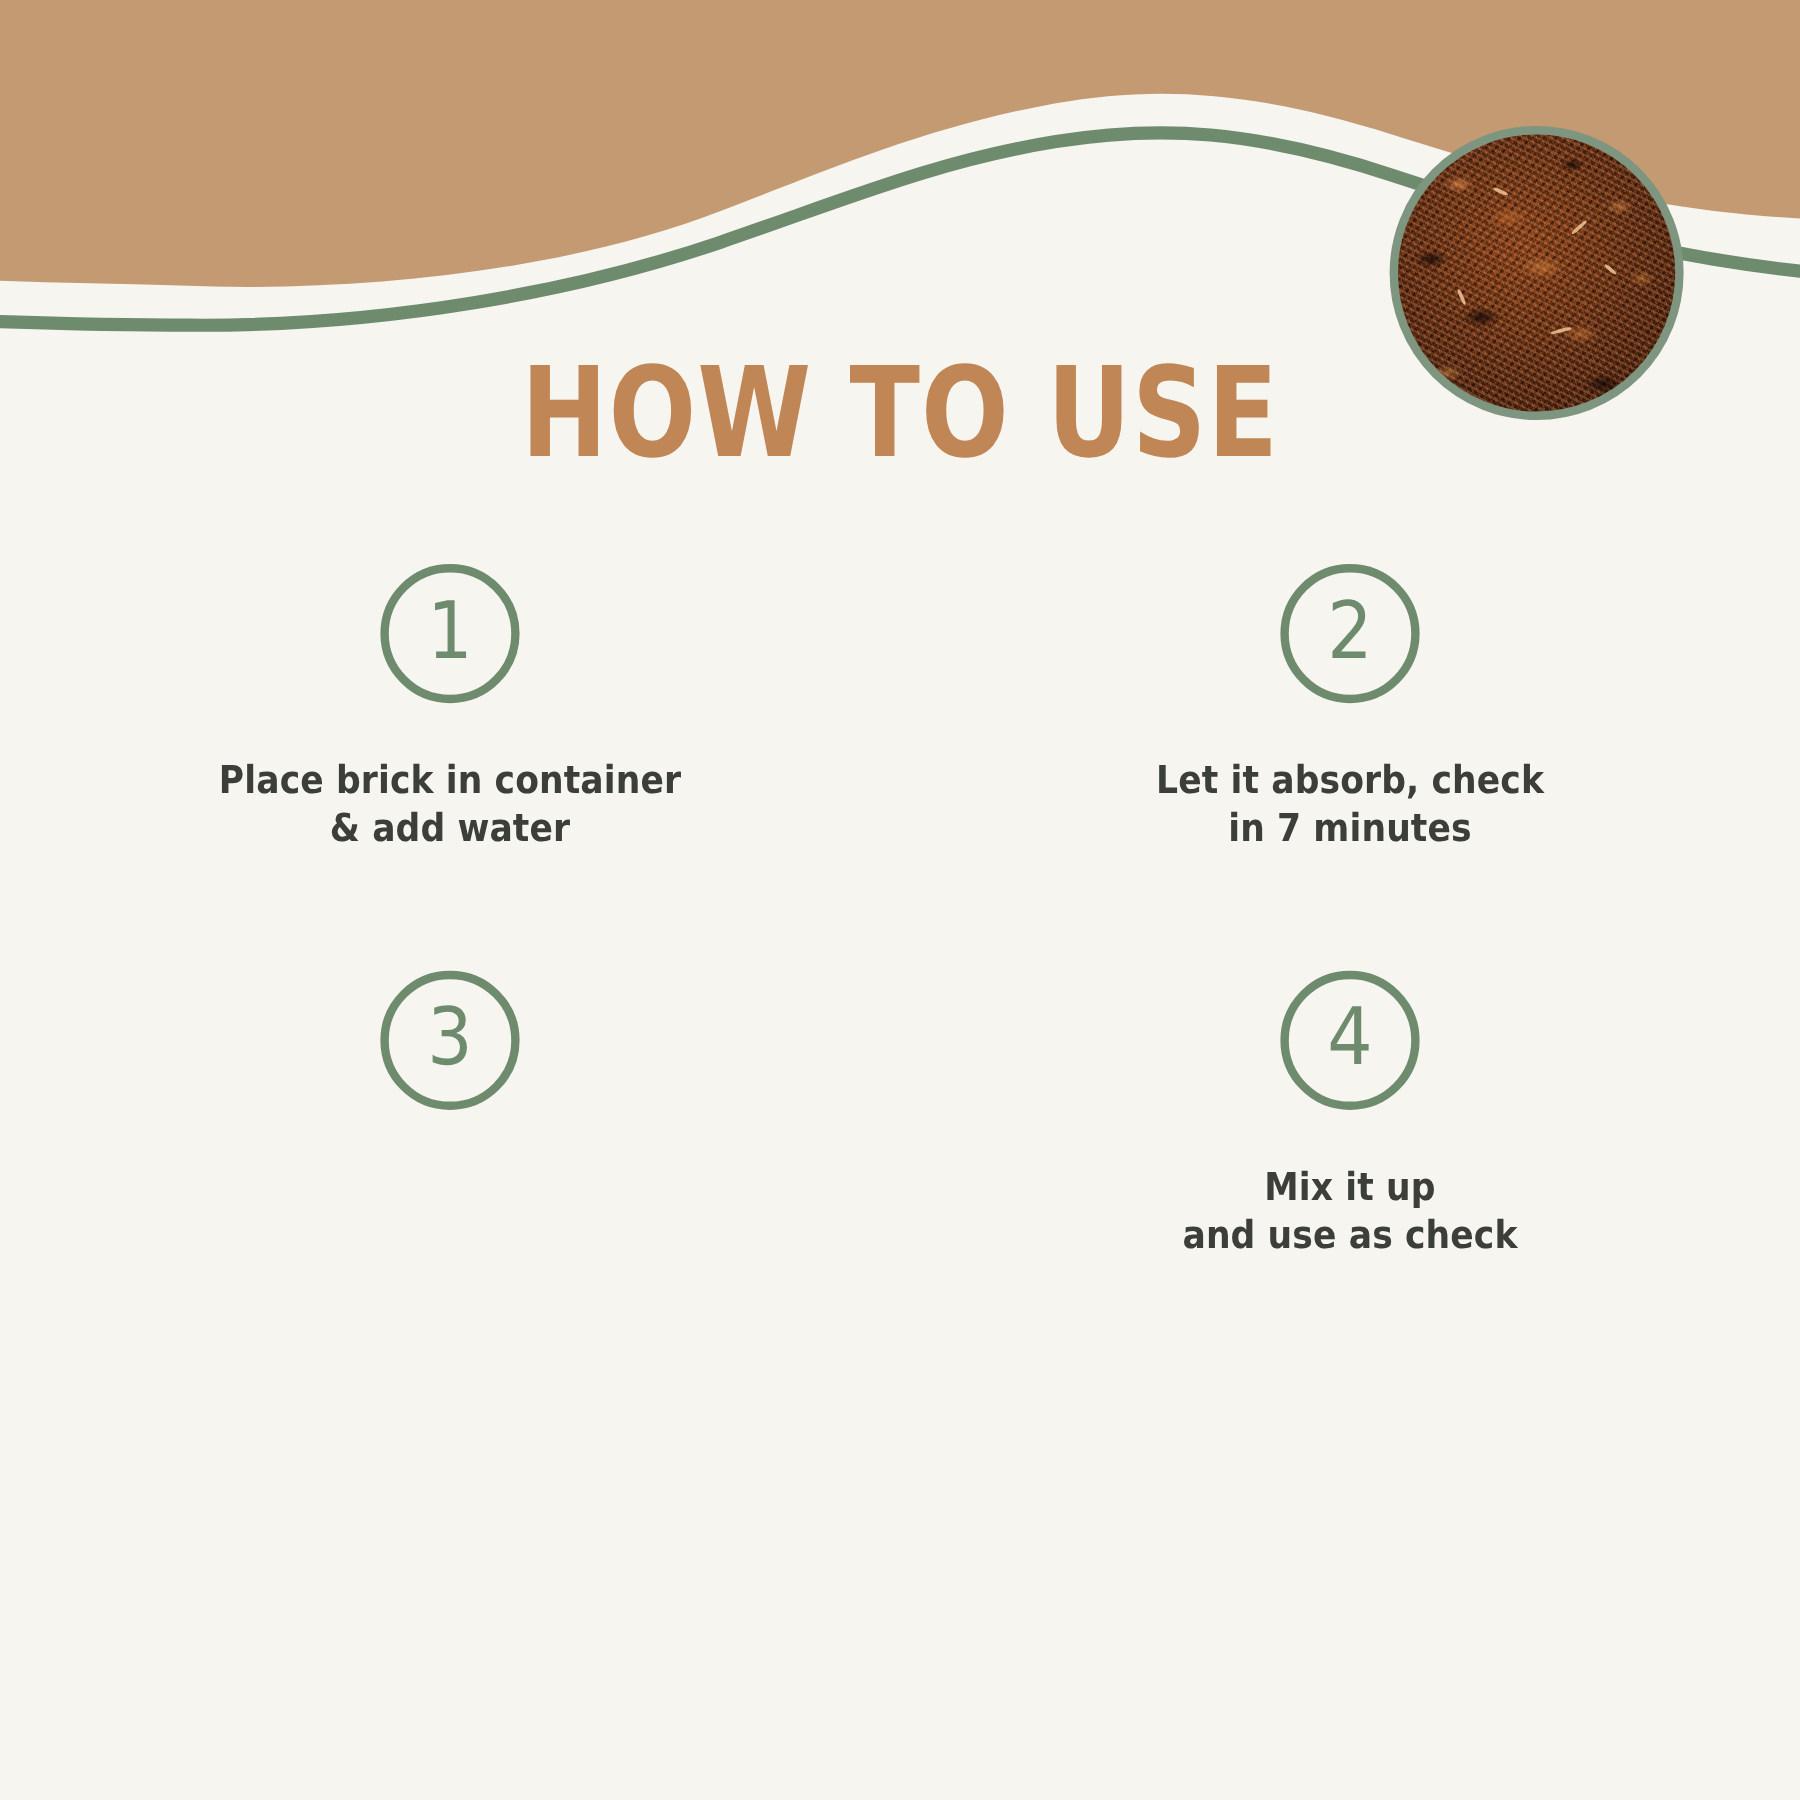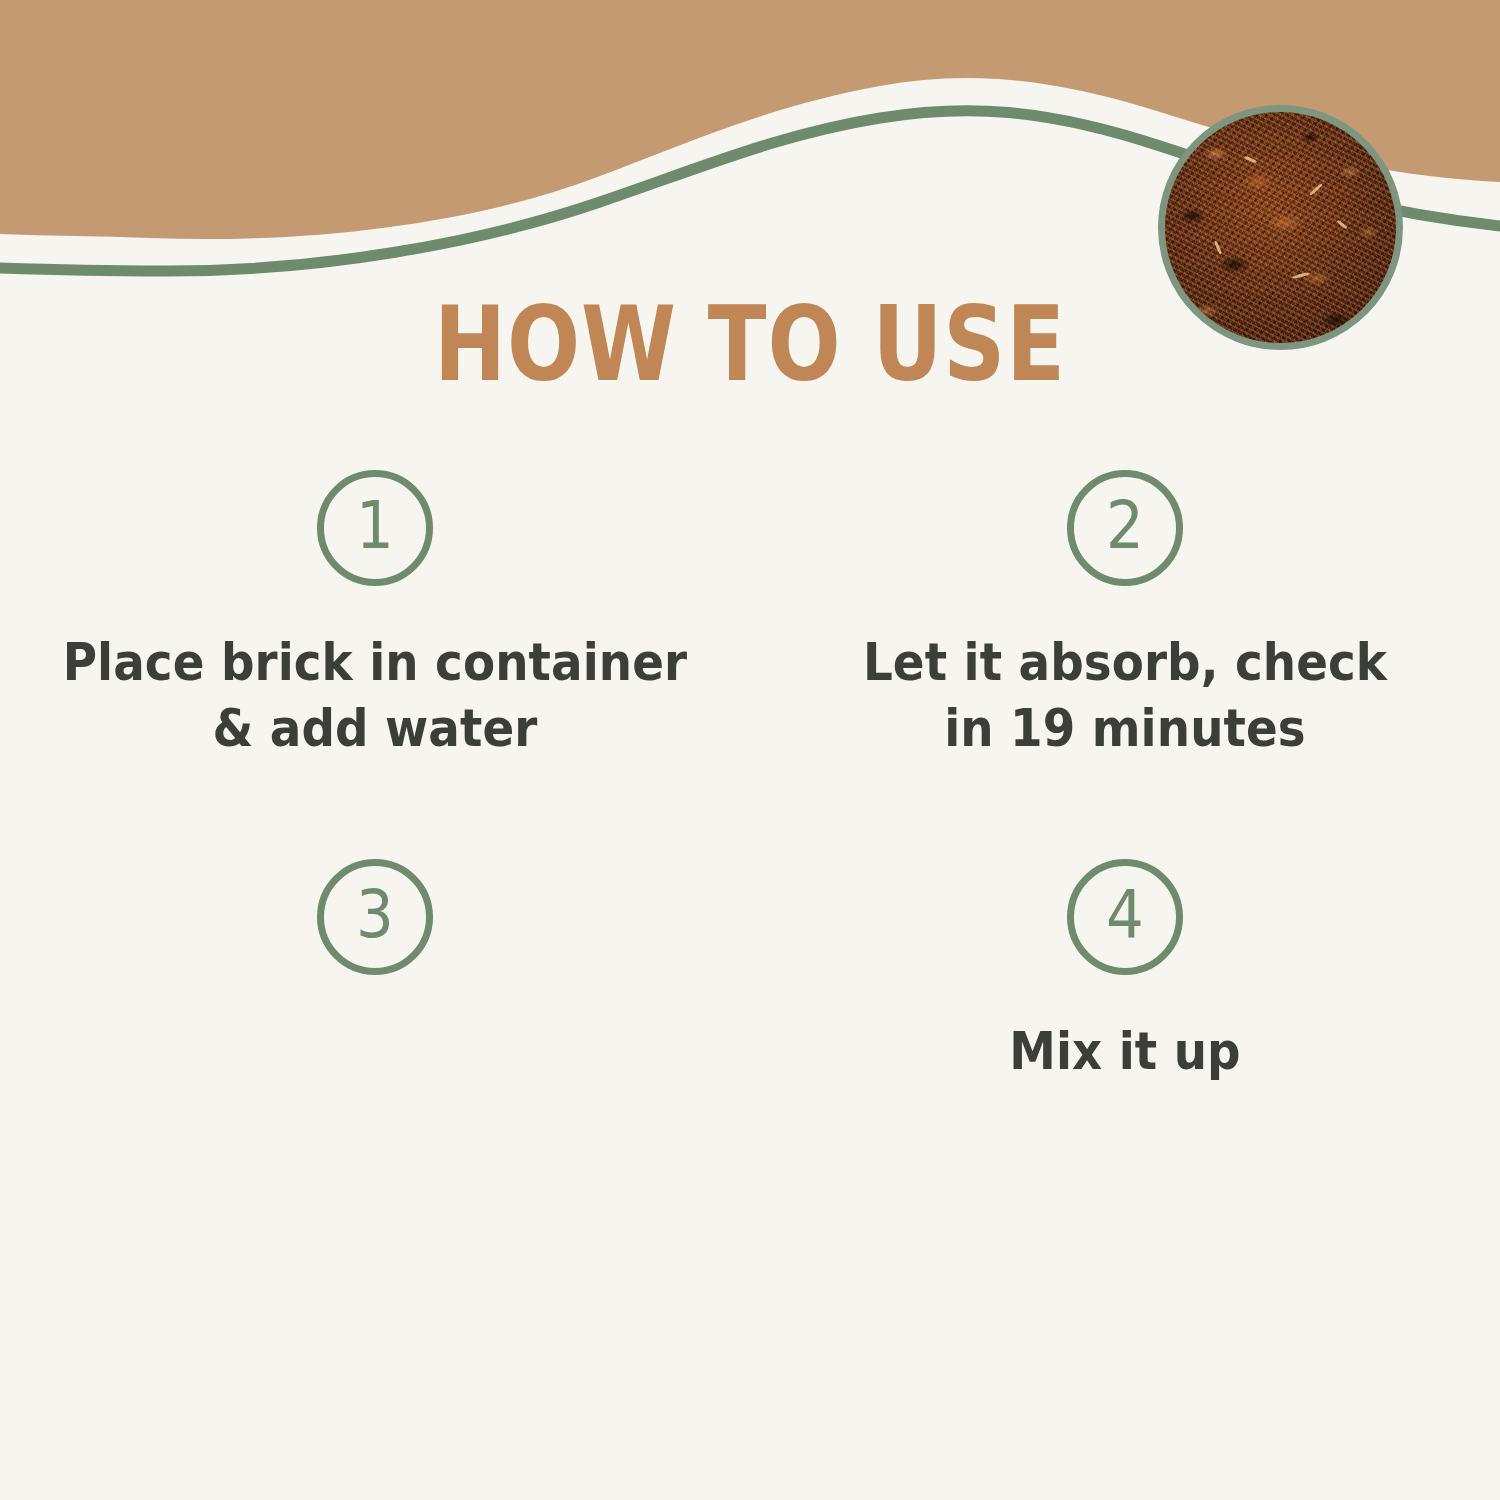--- a/index.html
+++ b/index.html
@@ -121,21 +121,21 @@
     font-size: 66px;
     line-height: 1;
     padding-bottom: 4px;
   }
   .step-text {
     margin-top: 44px;
     text-align: center;
     color: #3C3E3A;
     font-family: "Liberation Sans Narrow", "DejaVu Sans Condensed", "Liberation Sans", sans-serif;
     font-weight: 700;
-    font-size: 52px;
+    font-size: 32px;
     line-height: 1.26;
     letter-spacing: .1px;
     max-width: 660px;
     white-space: pre-line;
   }
 
   
   .brick {
     position: absolute;
     left: 485px;
@@ -224,31 +224,31 @@
 
     <div class="step">
       <div class="step-badge">1</div>
       <div class="step-text">Place brick in container
 &amp; add water</div>
     </div>
 
     <div class="step">
       <div class="step-badge">2</div>
       <div class="step-text">Let it absorb, check
-in 19 minutes</div>
+in 7 minutes</div>
     </div>
 
     <div class="step">
       <div class="step-badge">3</div>
     </div>
 
     <div class="step">
       <div class="step-badge">4</div>
       <div class="step-text">Mix it up
-and use as minutes</div>
+and use as check</div>
     </div>
 
   </div>
 
   <div class="brick">
     <span class="edge-top"></span>
     <span class="edge-bottom"></span>
     <span class="edge-left"></span>
     <span class="edge-right"></span>
   </div>

